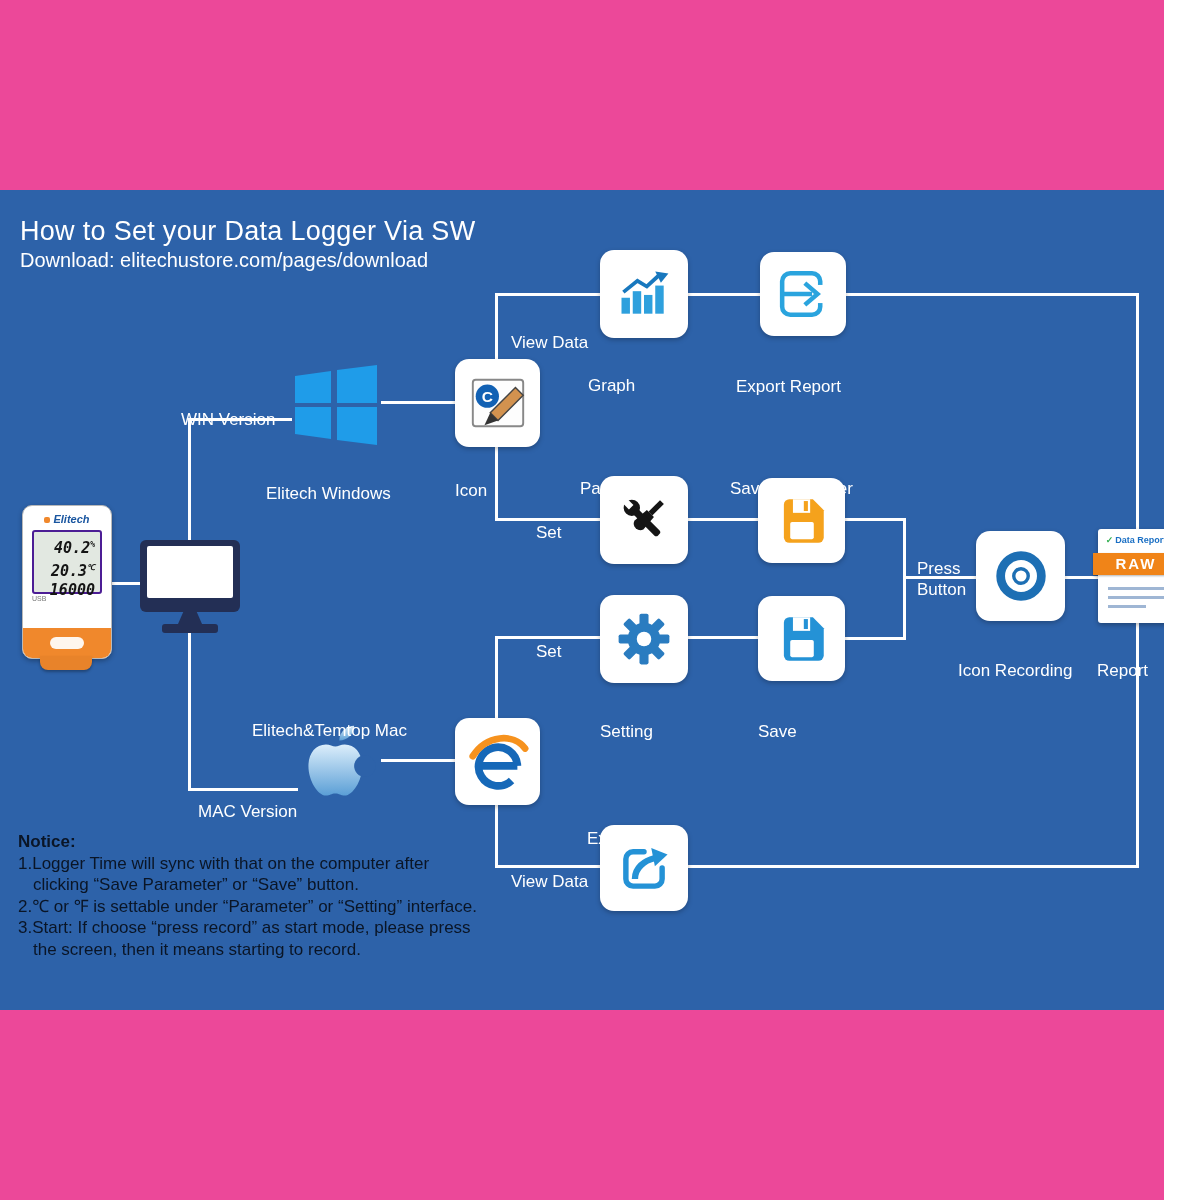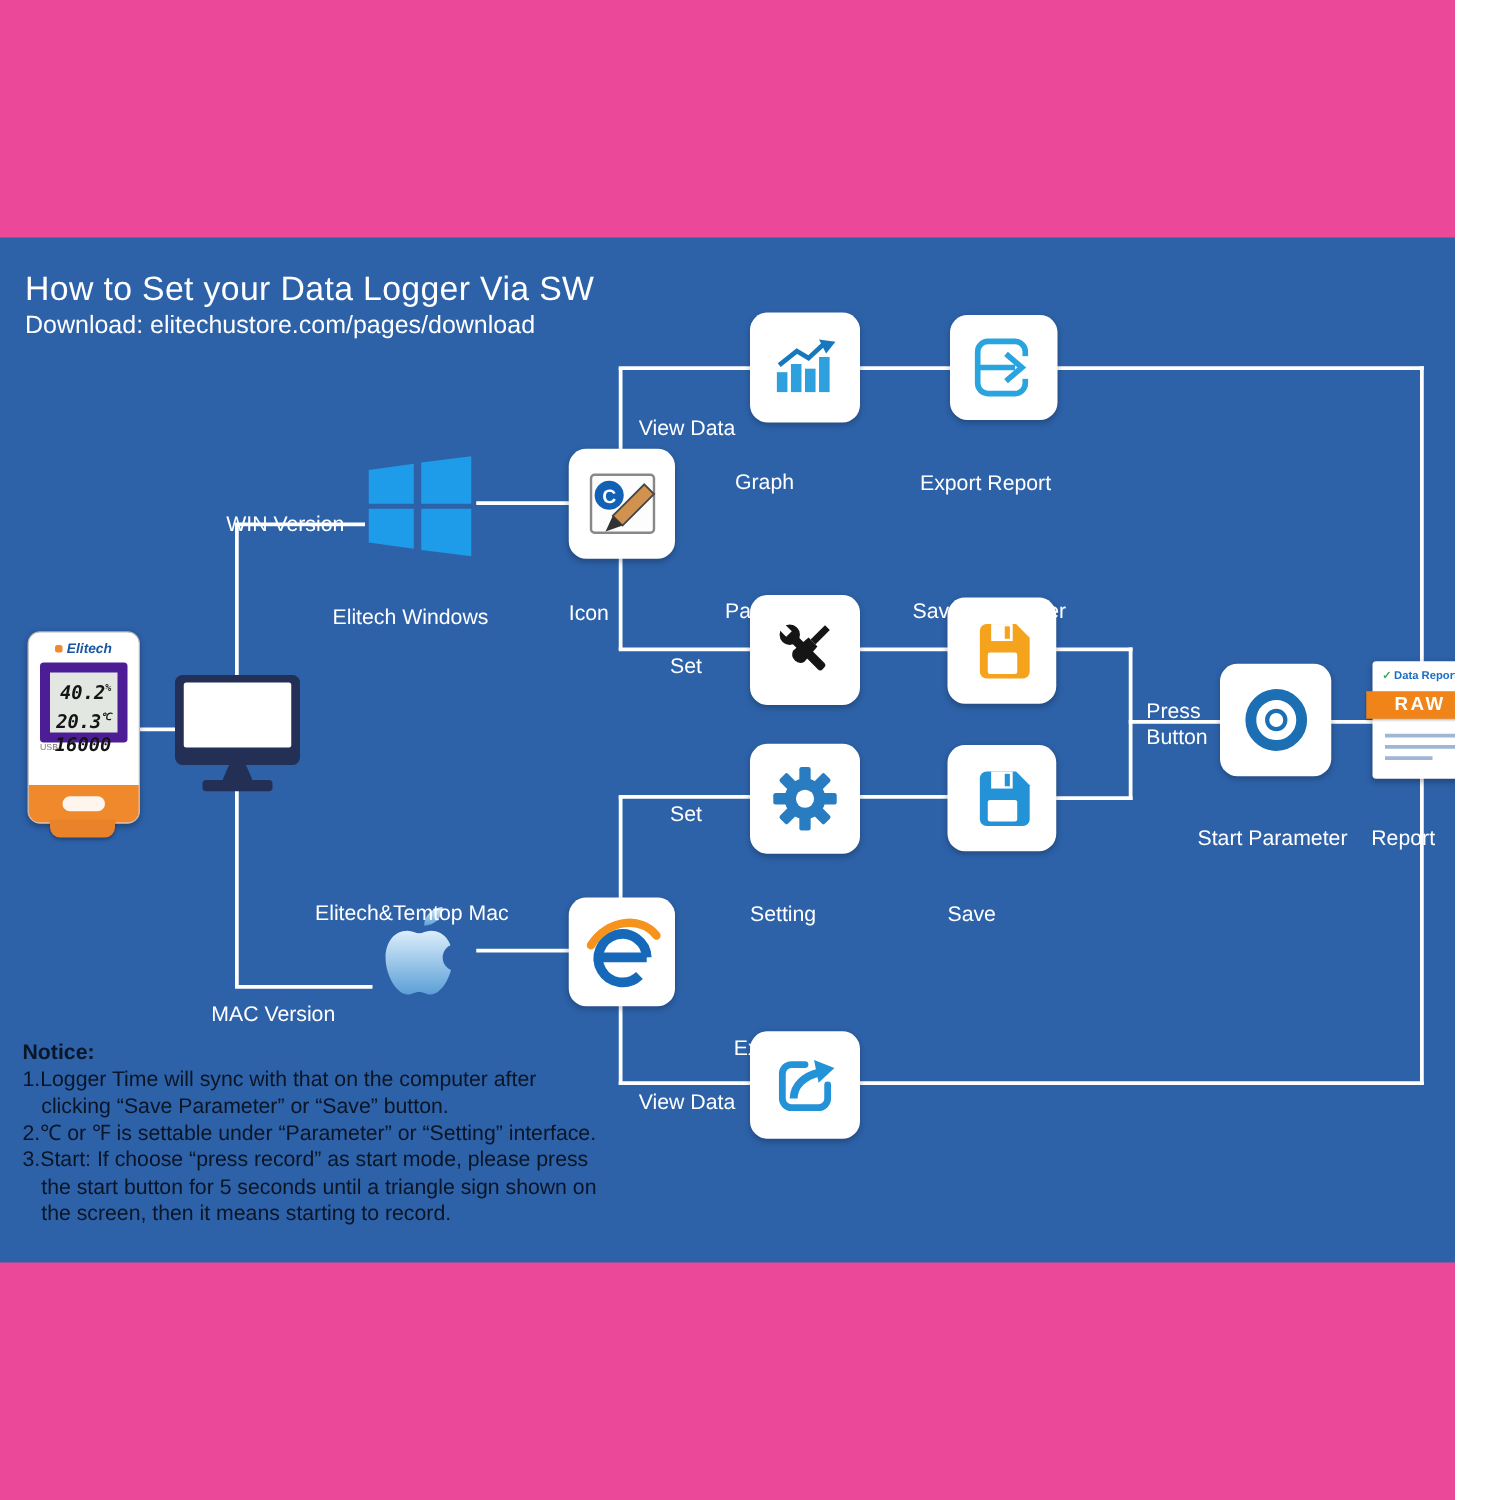--- a/index.html
+++ b/index.html
@@ -19,21 +19,21 @@
   .report-doc{position:absolute;left:1098px;top:529px;width:76px;height:94px;background:#fff;border-radius:3px;box-shadow:0 2px 5px rgba(0,0,0,.3);}
   .report-head{position:absolute;left:0;top:6px;width:100%;display:flex;justify-content:center;gap:2px;font-size:9px;font-weight:bold;}
   .report-check{color:#2fae4e;}
   .report-title{color:#1a6fc4;}
   .report-banner{position:absolute;left:-5px;top:24px;width:86px;height:22px;background:#f08418;color:#fff;font-size:15px;font-weight:bold;letter-spacing:2px;text-align:center;line-height:22px;box-shadow:0 1px 2px rgba(0,0,0,.3);}
   .report-line{position:absolute;left:10px;height:3px;background:#9fb6d4;}
   
   .device{position:absolute;left:22px;top:505px;width:88px;height:152px;background:#fff;border:1px solid #b9b9b9;border-radius:10px;box-shadow:0 2px 5px rgba(0,0,0,.3);}
   .device-brand{margin-top:7px;text-align:center;font-size:11px;font-weight:bold;font-style:italic;color:#1a56a0;}
   .brand-mark{display:inline-block;width:6px;height:6px;background:#f0882c;border-radius:2px;margin-right:3px;}
-  .device-lcd{margin:5px auto 0 auto;width:70px;height:64px;background:#e2e8e1;border:8px solid #4c1d95;border-radius:3px;box-sizing:border-box;padding:3px 5px 3px 0;text-align:right;font-family:"DejaVu Sans Mono",monospace;font-style:italic;font-weight:bold;color:#151515;}
+  .device-lcd{margin:5px auto 0 auto;width:70px;height:64px;background:#e2e8e1;border:2px solid #4c1d95;border-radius:3px;box-sizing:border-box;padding:3px 5px 3px 0;text-align:right;font-family:"DejaVu Sans Mono",monospace;font-style:italic;font-weight:bold;color:#151515;}
   .lcd-row{line-height:19px;font-size:15px;}
   .lcd-unit{font-size:8px;vertical-align:super;}
   .device-usb{margin:1px 0 0 9px;font-size:7px;color:#777;}
   .device-orange{position:absolute;left:0;bottom:0;width:100%;height:30px;background:#f0882c;border-radius:0 0 9px 9px;display:flex;align-items:center;justify-content:center;}
   .device-btn{width:34px;height:12px;background:#fff;border-radius:6px;opacity:.92;}
   .device-cap{position:absolute;left:40px;top:656px;width:52px;height:14px;background:#e8832a;border-radius:0 0 8px 8px;box-shadow:0 2px 3px rgba(0,0,0,.3);}
   
   .monitor{position:absolute;left:140px;top:540px;width:100px;height:96px;}
   .monitor-frame{position:absolute;left:0;top:0;width:100px;height:72px;background:#232f55;border-radius:6px;}
   .monitor-screen{position:absolute;left:7px;top:6px;width:86px;height:52px;background:#fff;border-radius:2px;}
@@ -246,30 +246,29 @@
   <div class="flabel center" style="left:266px;top:451px;width:140px">Elitech Windows</div>
   <div class="flabel center" style="left:455px;top:448px;width:85px">Icon</div>
   <div class="flabel center" style="left:580px;top:446px;width:128px">Parameter</div>
   <div class="flabel center" style="left:730px;top:446px;width:142px">Save Parameter</div>
   <div class="flabel" style="left:536px;top:490px">Set</div>
   <div class="flabel" style="left:536px;top:609px">Set</div>
   <div class="flabel pre" style="left:917px;top:526px">Press
 Button</div>
   <div class="flabel center" style="left:600px;top:689px;width:88px">Setting</div>
   <div class="flabel center" style="left:758px;top:689px;width:87px">Save</div>
-  <div class="flabel center" style="left:958px;top:628px;width:124px">Start Parameter</div>
+  <div class="flabel center" style="left:958px;top:628px;width:124px">Icon Recording</div>
   <div class="flabel center" style="left:1097px;top:628px;width:78px">Report</div>
   <div class="flabel center" style="left:252px;top:688px;width:170px">Elitech&amp;Temtop Mac</div>
   <div class="flabel center" style="left:455px;top:691px;width:85px">Icon</div>
-  <div class="flabel" style="left:169px;top:769px">MAC Version</div>
+  <div class="flabel" style="left:198px;top:769px">MAC Version</div>
   <div class="flabel center" style="left:587px;top:796px;width:114px">Export Data</div>
   <div class="flabel" style="left:511px;top:839px">View Data</div>
 
   <div class="notice">
     <div class="notice-heading">Notice:</div>
     <div><span>1.</span><b>Logger Time</b><span> will sync with that on the computer after</span></div>
     <div class="cont"><span>clicking “Save Parameter” or “Save” button.</span></div>
     <div><span>2.</span><b>℃ or ℉</b><span> is settable under “Parameter” or “Setting” interface.</span></div>
     <div><span>3.</span><b>Start:</b><span> If choose “press record” as start mode, please press</span></div>
-    <div class="cont"><span>the start button for </span><b>5 seconds</b><span> until </span><b>a triangle sign</b><span> shown on</span></div>
     <div class="cont"><span>the screen, then it means starting to record.</span></div>
   </div>
 </div>
 
 </body></html>

